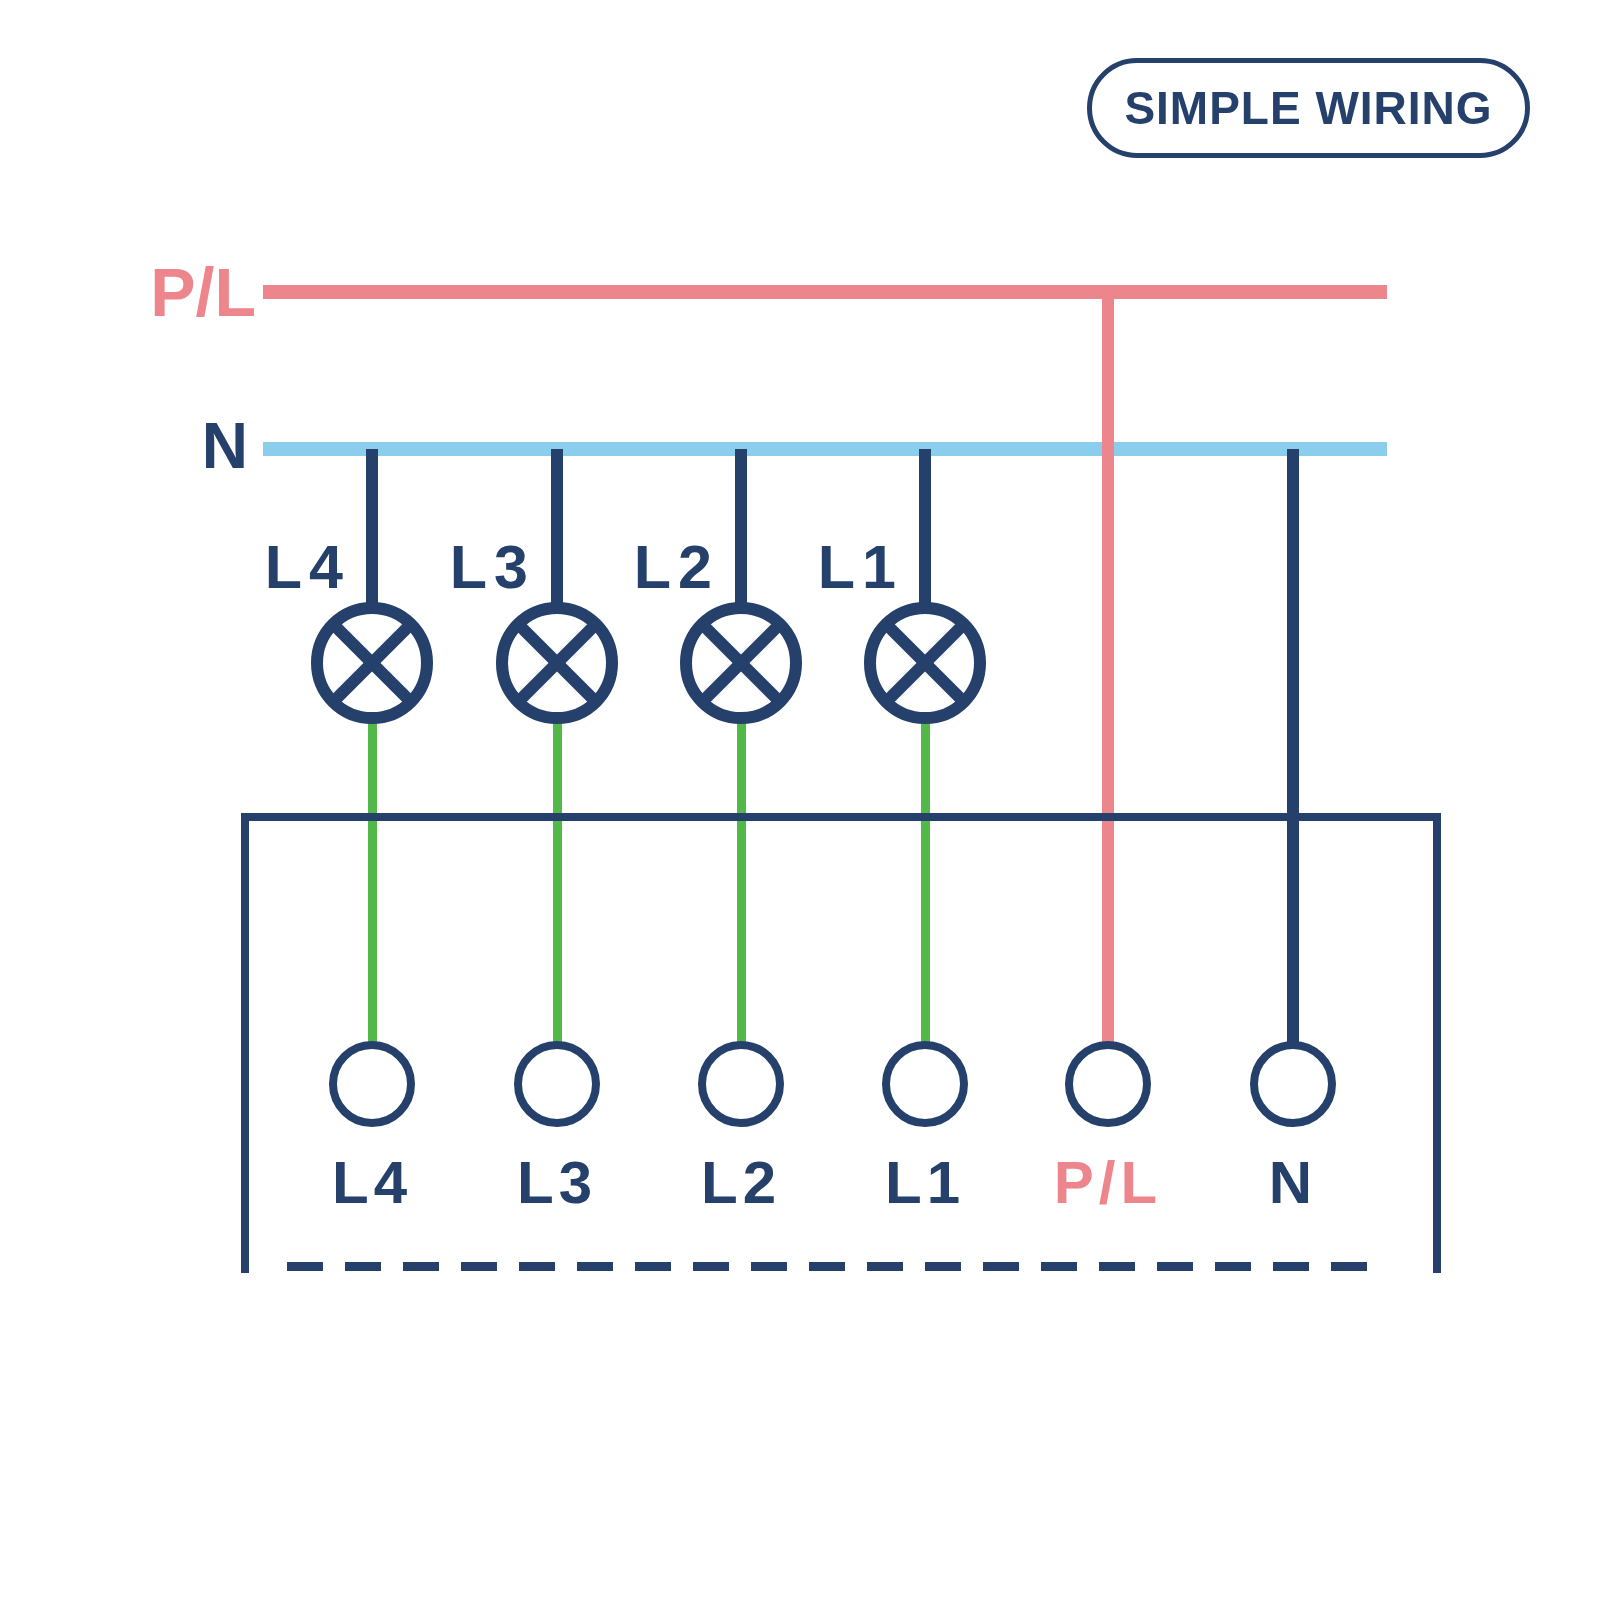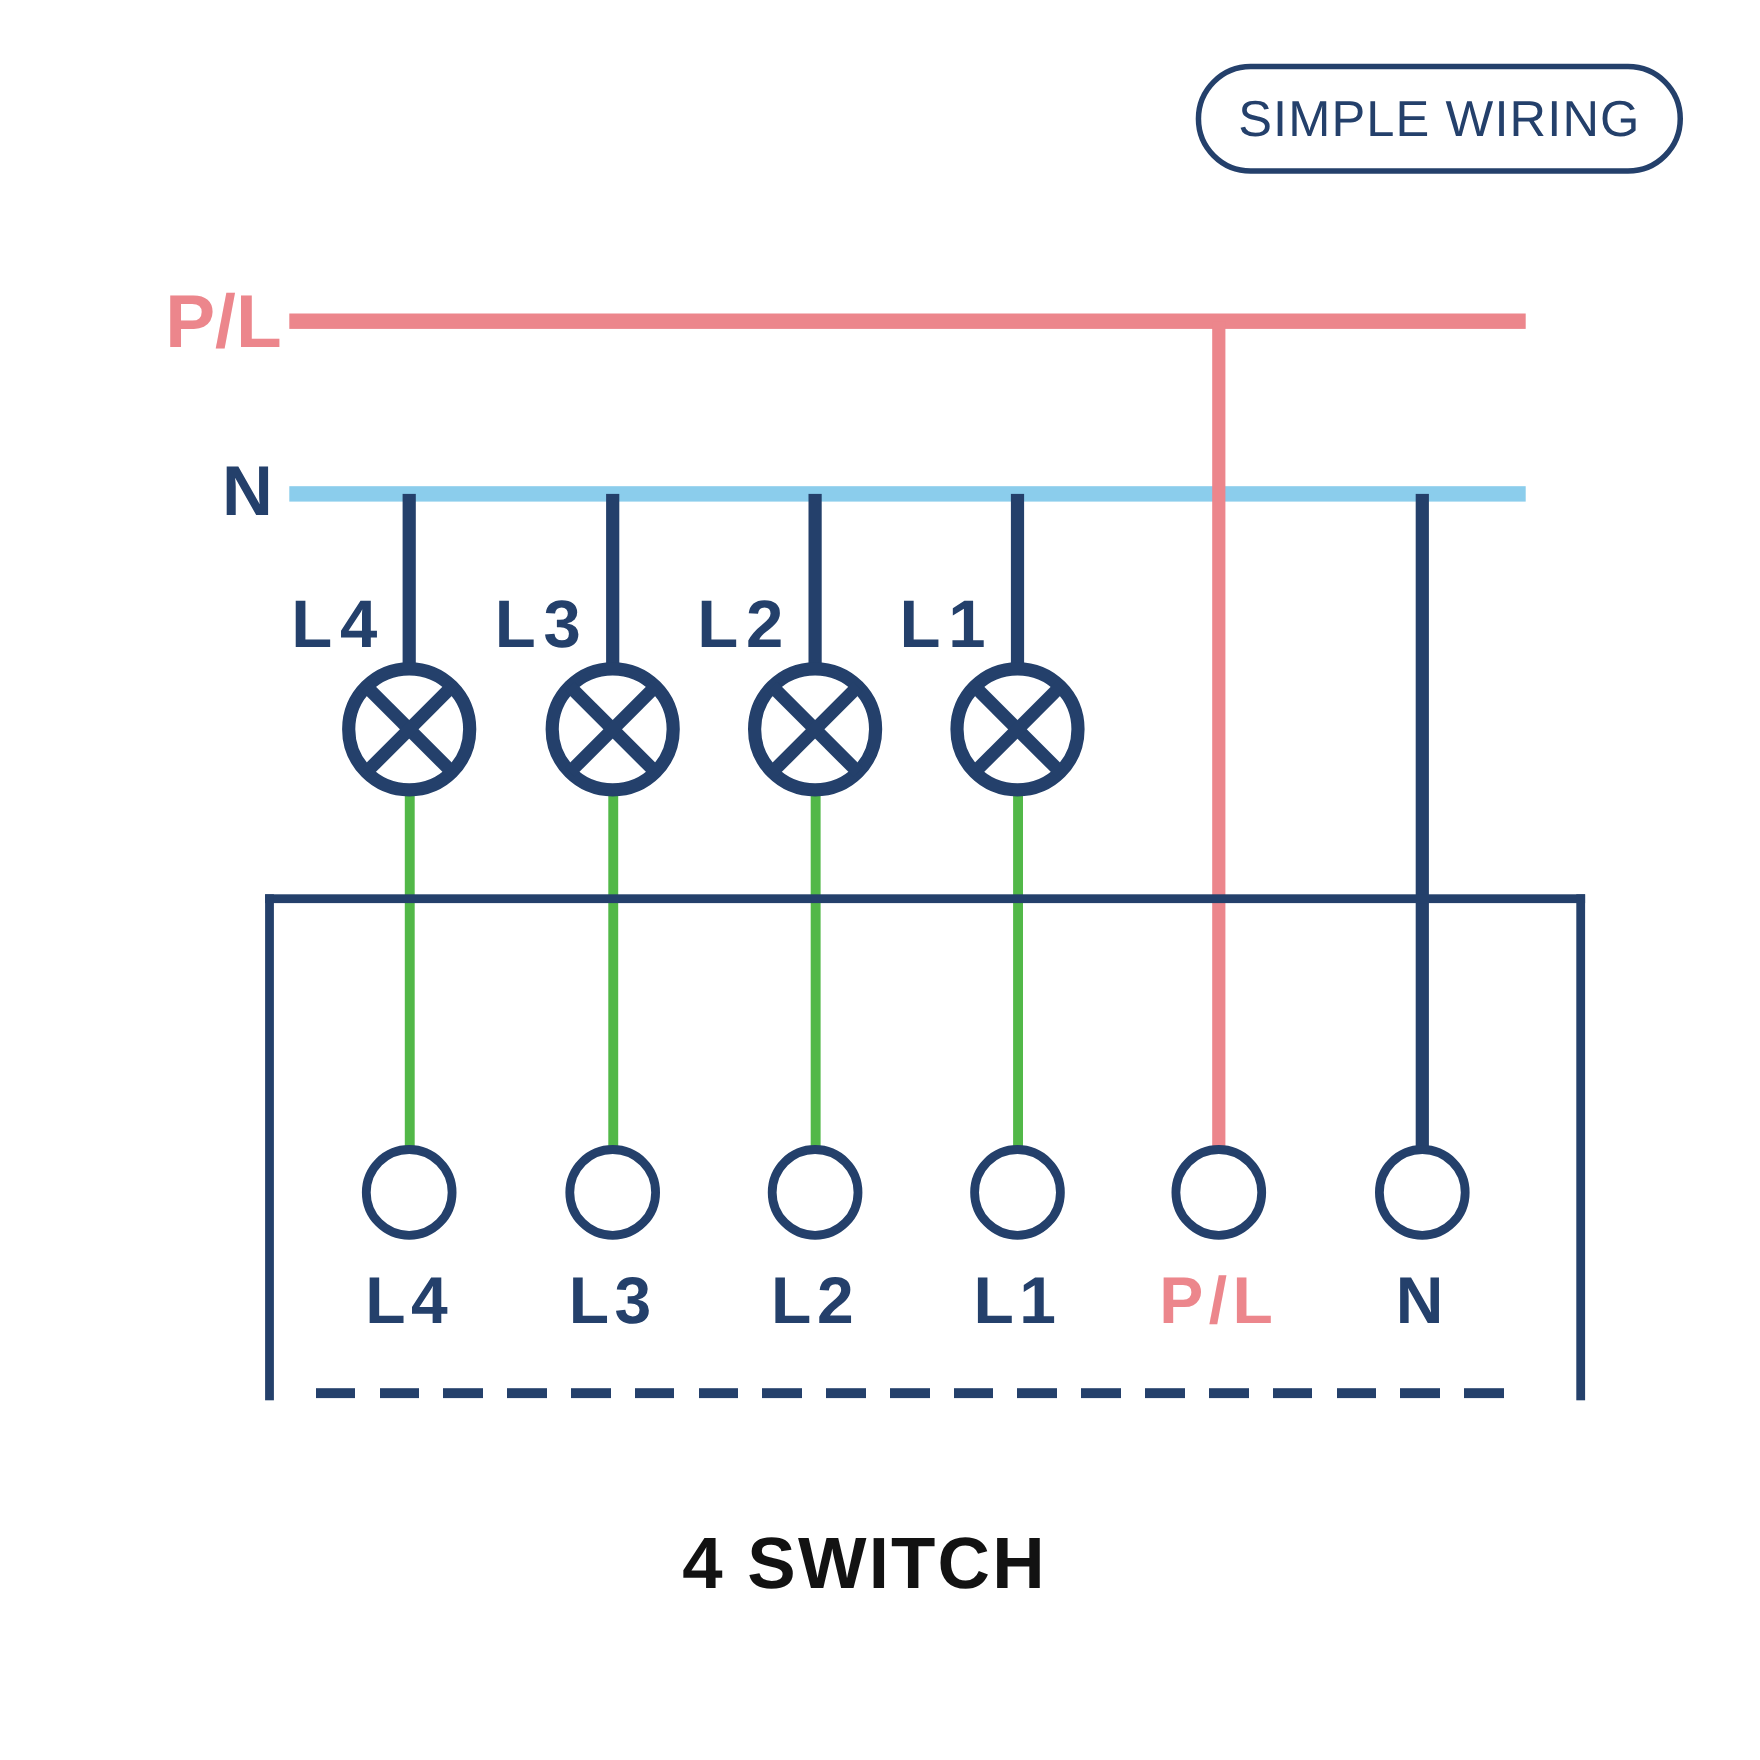--- a/index.html
+++ b/index.html
@@ -16,21 +16,21 @@
   }
   .abs{position:absolute;}
   
   .badge{
     left:1087px;top:58px;width:443px;height:100px;
     border:5px solid var(--navy);border-radius:56px;
     display:flex;align-items:center;justify-content:center;
     box-sizing:border-box;
   }
   .badge-label{
-    color:var(--navy);font-size:46px;font-weight:normal;letter-spacing:1px;white-space:nowrap;
+    color:var(--navy);font-size:46px;font-weight:bold;letter-spacing:1px;white-space:nowrap;
   }
   
   .bus{height:14px;}
   .bus.phase{left:263px;top:285px;width:1124px;background:var(--pink);}
   .bus.neutral{left:263px;top:442px;width:1124px;background:var(--sky);}
   .bus-label{font-weight:bold;text-align:right;white-space:nowrap;}
   .bus-label.phase{left:96px;top:258px;width:160px;font-size:68px;line-height:68px;color:var(--pink);}
   .bus-label.neutral{left:96px;top:414px;width:152px;font-size:64px;line-height:64px;color:var(--navy);}
   
   .wire-v{width:12px;background:var(--navy);}
@@ -132,15 +132,14 @@
   <div class="abs terminal" style="left:1065px;"></div>
   <div class="abs terminal" style="left:1250px;"></div>
 
   <div class="abs terminal-label" style="left:262px;">L4</div>
   <div class="abs terminal-label" style="left:447px;">L3</div>
   <div class="abs terminal-label" style="left:631px;">L2</div>
   <div class="abs terminal-label" style="left:815px;">L1</div>
   <div class="abs terminal-label pink" style="left:998px;">P/L</div>
   <div class="abs terminal-label" style="left:1183px;">N</div>
 
-  <div class="abs title">4 SWITCH</div>
 
 </div>
 
 </body></html>

